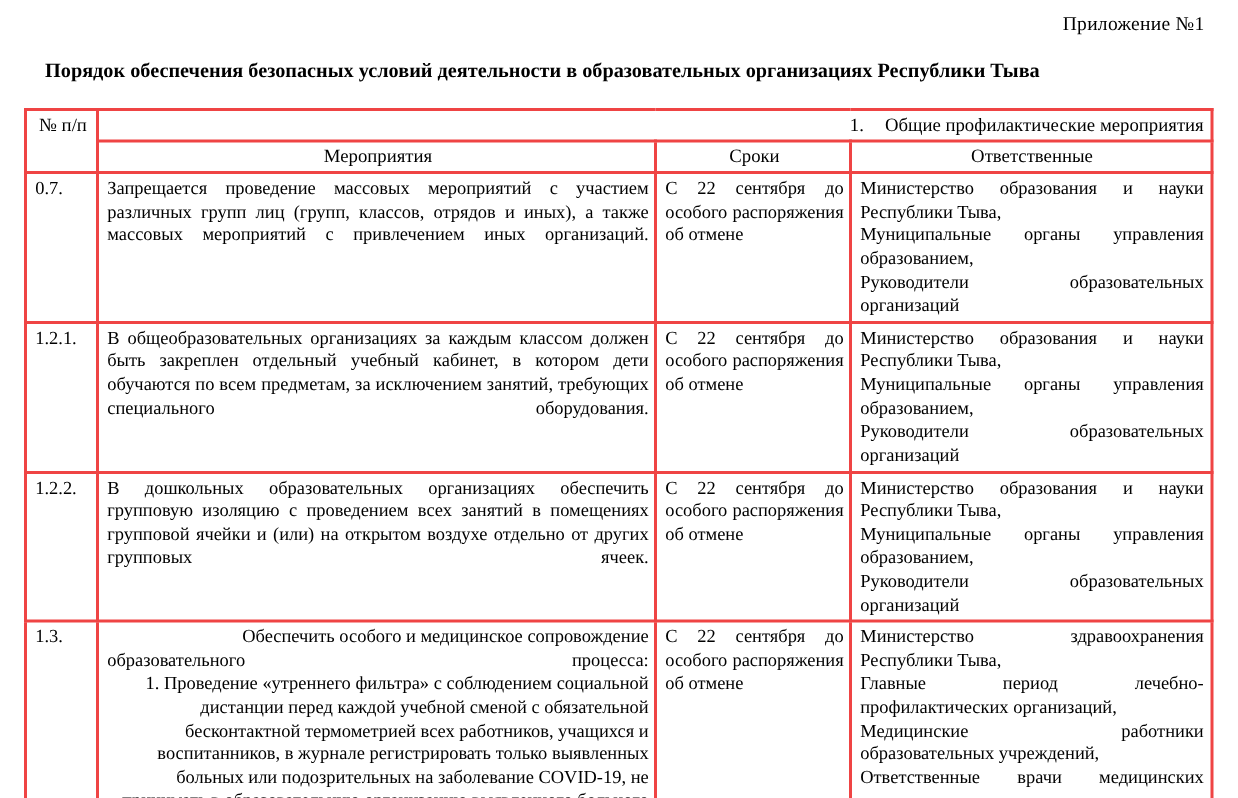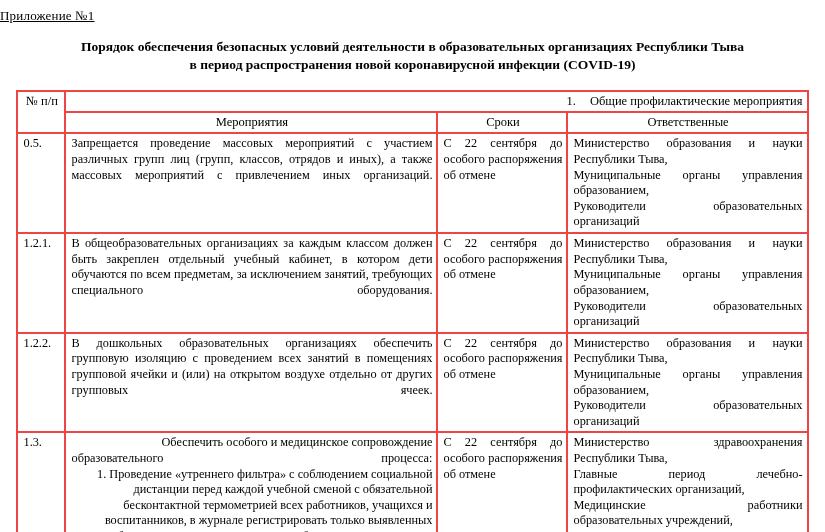--- a/index.html
+++ b/index.html
@@ -15,27 +15,27 @@
     overflow: hidden;
   }
   .page {
     position: relative;
     width: 825px;
     height: 532px;
     padding: 0;
     box-sizing: border-box;
   }
   .appendix {
+    text-align: right;
     font-size: 13px;
     padding: 8px 22px 0 0;
     letter-spacing: 0.2px;
-    text-decoration: underline;
   }
   .title {
-    text-align: center;
+    text-align: left;
     font-weight: bold;
     font-size: 13.5px;
     line-height: 1.35;
     margin: 14px 30px 0 30px;
   }
   .title .line2 {
     display: block;
   }
   table.doc {
     border-collapse: collapse;
@@ -110,21 +110,20 @@
 </style>
 </head>
 <body>
 
 <div class="page">
 
   <div class="appendix">Приложение №1</div>
 
   <div class="title">
     <span>Порядок обеспечения безопасных условий деятельности в образовательных организациях Республики Тыва</span>
-    <span class="line2">в период распространения новой коронавирусной инфекции (COVID-19)</span>
   </div>
 
   <table class="doc">
     <colgroup>
       <col class="col-num">
       <col class="col-meas">
       <col class="col-terms">
       <col class="col-resp">
     </colgroup>
     <tbody>
@@ -134,21 +133,21 @@
           <span class="secnum">1.</span><span>Общие профилактические мероприятия</span>
         </td>
       </tr>
       <tr>
         <td class="col-head">Мероприятия</td>
         <td class="col-head">Сроки</td>
         <td class="col-head">Ответственные</td>
       </tr>
 
       <tr>
-        <td class="cell-num">0.5.</td>
+        <td class="cell-num">0.7.</td>
         <td class="cell-meas justify-stretch">Запрещается проведение массовых мероприятий с участием различных групп лиц (групп, классов, отрядов и иных), а также массовых мероприятий с привлечением иных организаций.</td>
         <td class="cell-terms">
           <p class="justify-stretch">С 22 сентября до</p>
           <p class="justify-stretch">особого распоряжения</p>
           <p class="tail-left">об отмене</p>
         </td>
         <td class="cell-resp">
           <p class="justify-stretch">Министерство образования и науки</p>
           <p class="tail-left">Республики Тыва,</p>
           <p class="justify-stretch">Муниципальные органы управления</p>

